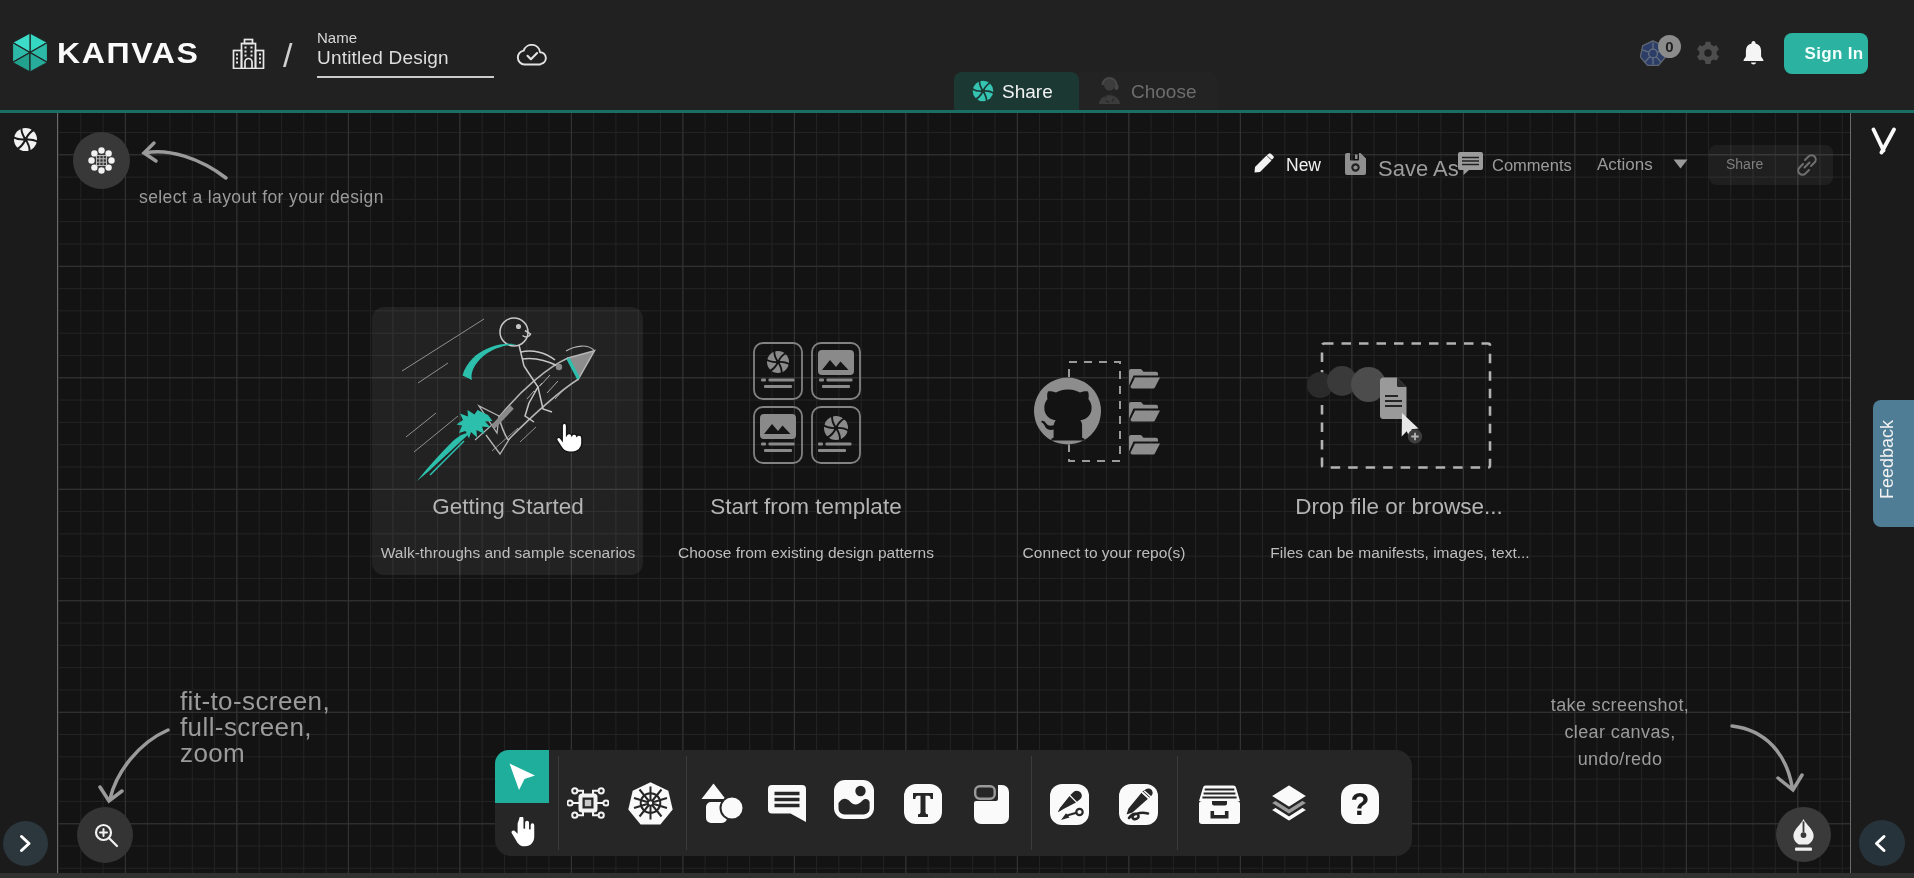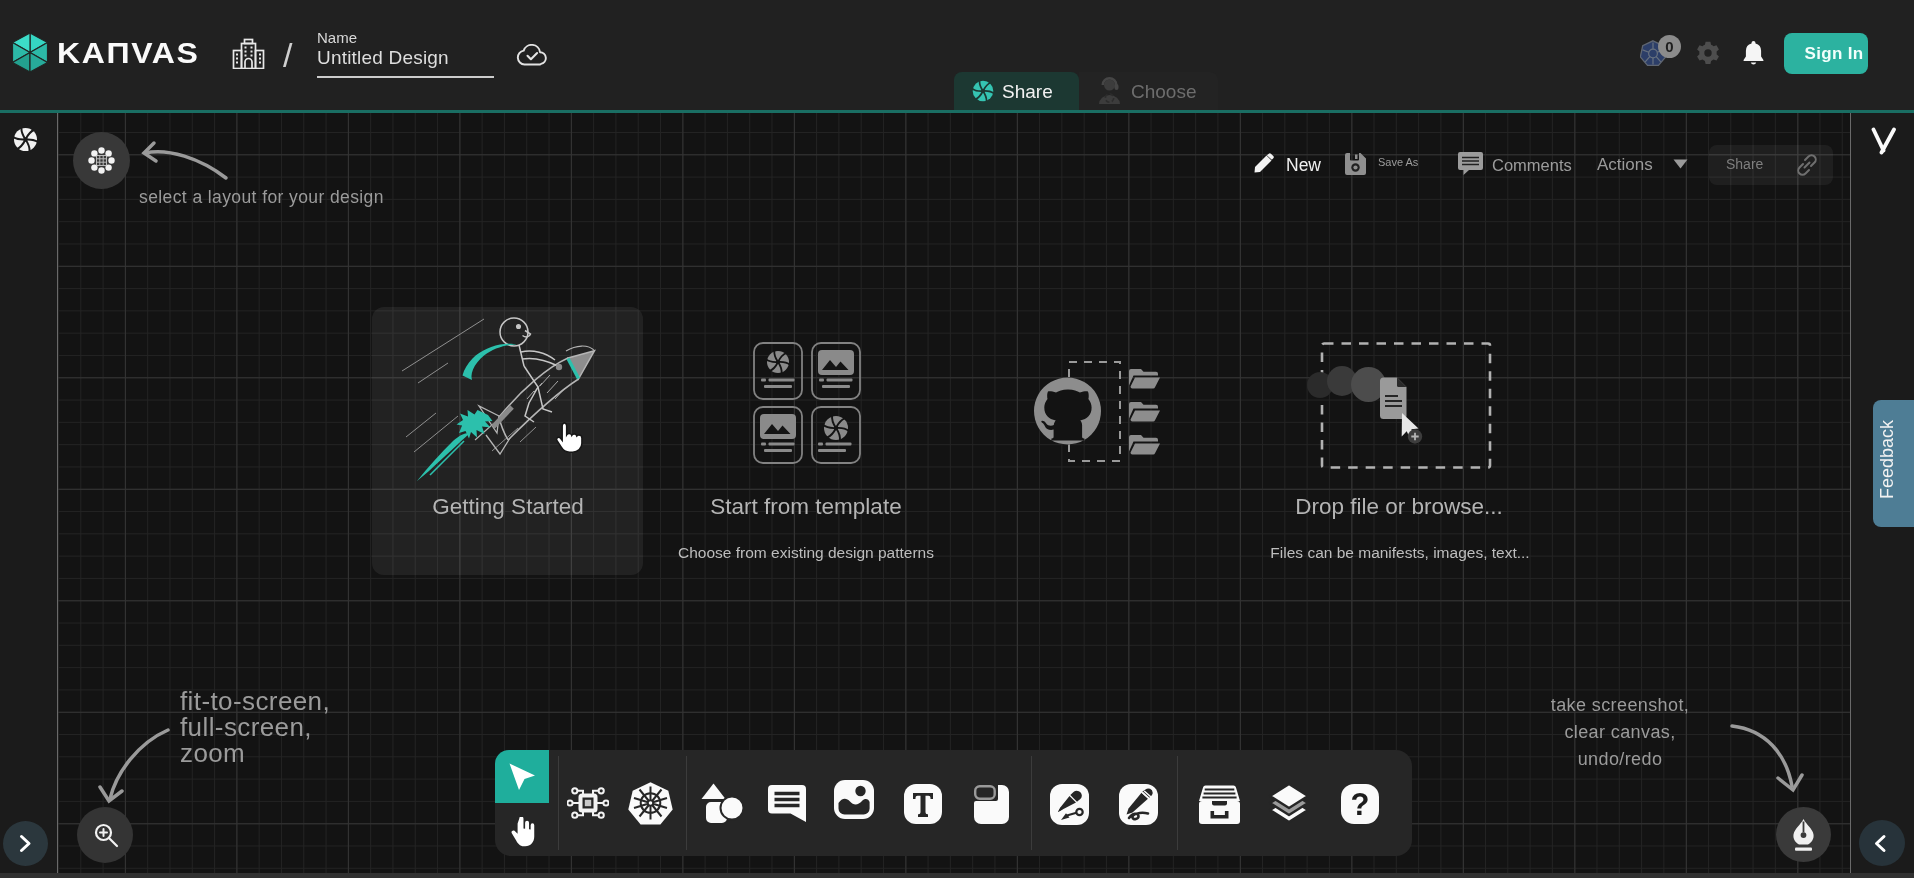--- a/index.html
+++ b/index.html
@@ -144,21 +144,21 @@
   <svg class="abs" style="left:1252px;top:152px" width="23" height="23" viewBox="0 0 23 23" fill="#f2f2f2">
     <path d="M14.5 3.5 L19.5 8.5 L8 20 L2.5 20.5 L3 15 Z"></path>
     <path d="M16 2 L18 0.5 a1.5 1.5 0 0 1 2.1 0 l2.4 2.4 a1.5 1.5 0 0 1 0 2.1 L21 6.5 Z" transform="translate(-1.2,1.2)"></path>
   </svg>
   <div class="abs" style="left:1286px;top:155px;color:#f0f0f0;font-size:17.5px;">New</div>
   <svg class="abs" style="left:1345px;top:153px" width="21" height="22" viewBox="0 0 21 22" fill="#8f8f8f">
     <path d="M0 2 a2 2 0 0 1 2 -2 h13.5 L21 5.5 V20 a2 2 0 0 1 -2 2 H2 a2 2 0 0 1 -2 -2 Z M5 0 h9 v6.5 a1 1 0 0 1 -1 1 H6 a1 1 0 0 1 -1 -1 Z M10 1.5 h2.5 v4.5 H10 Z" fill-rule="evenodd"></path>
     <circle cx="10.5" cy="14.5" r="4.2" fill="#212121"></circle>
     <circle cx="10.5" cy="14.5" r="2.1" fill="#8f8f8f"></circle>
   </svg>
-  <div class="abs" style="left:1378px;top:156px;color:#9c9c9c;font-size:11px;">Save As</div>
+  <div class="abs" style="left:1378px;top:156px;color:#9c9c9c;font-size:22px;">Save As</div>
   <svg class="abs" style="left:1458px;top:152px" width="25" height="24" viewBox="0 0 25 24" fill="#9c9c9c">
     <path d="M2 0 h21 a2 2 0 0 1 2 2 v14 a2 2 0 0 1 -2 2 h-12 l-5.5 5 v-5 H2 a2 2 0 0 1 -2 -2 V2 a2 2 0 0 1 2 -2 Z"></path>
     <g stroke="#212121" stroke-width="1.7">
       <path d="M4 5.5 h17 M4 9 h17 M4 12.5 h17"></path>
     </g>
   </svg>
   <div class="abs" style="left:1492px;top:156px;color:#9c9c9c;font-size:16.5px;">Comments</div>
   <div class="abs" style="left:1597px;top:155px;color:#9a9a9a;font-size:17px;">Actions</div>
   <svg class="abs" style="left:1673px;top:159px" width="15" height="10" viewBox="0 0 15 10" fill="#9a9a9a">
     <path d="M0.5 0.5 h14 L7.5 9.5 Z"></path>
@@ -253,20 +253,21 @@
     </g>
     <circle cx="161" cy="52" r="3.2" fill="#8a8a8a"></circle>
 
     <path d="M119 29.5 C107 29.5 95 33.5 86 40.5 C81 44.5 77 49.5 75 54.5 C73.5 58 73 61.5 74 65 L64.5 60.5 C66 54.5 69.5 48.5 74.5 43.5 C82.5 35.5 94.5 30 106.5 29 C111.5 28.6 116 28.8 119 29.5 Z" fill="#2cc0ac"></path>
   </svg>
 
   <svg class="abs" style="left:554px;top:421px" width="30" height="35" viewBox="0 0 30 35">
     <path d="M10 2 c2 0 3.6 1.6 3.6 3.6 V15 c0 0 1 -1.6 2.6 -1.6 c1.5 0 2.6 1 2.9 2.1 c0.5 -0.8 1.5 -1.4 2.6 -1.4 c1.4 0 2.5 0.9 2.8 2 c0.5 -0.6 1.4 -1.1 2.3 -1.1 c1.9 0 3.2 1.4 3.2 3.2 V24 c0 5.3 -4.3 9.6 -10 9.6 h-3.2 c-3.7 0 -7 -2 -9 -5.4 l-4.7 -7.4 c-0.9 -1.4 0.3 -3.2 1.9 -3.2 c0.9 0 1.6 0.4 2.1 1.1 l1.7 2.2 V5.6 c0 -2 1.6 -3.6 3.6 -3.6 Z" fill="#ffffff" stroke="#161616" stroke-width="1.6" transform="scale(0.93)"></path>
   </svg>
   <div class="h2" style="left:308px;top:494px;width:400px;">Getting Started</div>
+  <div class="sub" style="left:308px;top:544px;width:400px;">Walk-throughs and sample scenarios</div>
 
   <svg class="abs" style="left:752px;top:341px" width="110" height="126" viewBox="0 0 110 126">
     <g fill="none" stroke="#828282" stroke-width="1.8">
       <rect x="2" y="2" width="48" height="56" rx="9"></rect>
       <rect x="60" y="2" width="48" height="56" rx="9"></rect>
       <rect x="2" y="66" width="48" height="56" rx="9"></rect>
       <rect x="60" y="66" width="48" height="56" rx="9"></rect>
     </g>
 
     <g transform="translate(26,21)">
@@ -333,20 +334,21 @@
       <path d="M39 4 H90 V103 H39 Z"></path>
     </g>
     <circle cx="37.5" cy="53" r="33.5" fill="#131313"></circle>
     <path d="M37.5 19.5 a33.5 33.5 0 1 0 0.0001 0 Z M37.5 31.5 c-5 0 -9 1.5 -11.5 3 c-3 -1 -6.5 -1.5 -8 -1 c-1 2 -1 5.5 -0.5 7.5 c-2 2.5 -3.2 5.2 -3.2 8.5 c0 7.5 4.5 11.5 11.5 13 c-1 1 -1.8 2.5 -2 4.5 c-1.8 0.8 -5.5 1.5 -7.8 -1.8 c-1.4 -2 -2.8 -2.6 -4 -2.4 c-1.3 0.3 -0.5 1.4 0.6 2.2 c1.2 0.9 2 2.3 2.6 3.8 c0.8 2.3 4.5 3.8 8.4 2.8 l0 7.2 c0 1 -0.8 2 -2.2 1.7 l0 2 l33 0 l0 -2 c-1.3 0.3 -2.3 -0.6 -2.3 -1.7 l0 -11.5 c0 -2.2 -0.8 -3.8 -1.9 -4.8 c7 -1.5 11.4 -5.5 11.4 -13 c0 -3.3 -1.2 -6 -3.2 -8.5 c0.5 -2 0.5 -5.5 -0.5 -7.5 c-1.5 -0.5 -5 0 -8 1 c-2.5 -1.5 -6.5 -3 -11.4 -3 Z" fill="#8d8d8d" fill-rule="evenodd"></path>
     <g fill="#8d8d8d">
       <path d="M102 11 h9 l2.5 2.8 h12.5 a2 2 0 0 1 2 2 v1.7 h-24.5 l-4.5 10 V13 a2 2 0 0 1 2 -2 Z M100.5 28.5 l4.5 -9 h25 l-5 9.8 a2 2 0 0 1 -1.8 1.2 H102.3 a2 2 0 0 1 -1.8 -2 Z"></path>
       <path d="M102 44 h9 l2.5 2.8 h12.5 a2 2 0 0 1 2 2 v1.7 h-24.5 l-4.5 10 V46 a2 2 0 0 1 2 -2 Z M100.5 61.5 l4.5 -9 h25 l-5 9.8 a2 2 0 0 1 -1.8 1.2 H102.3 a2 2 0 0 1 -1.8 -2 Z"></path>
       <path d="M102 77 h9 l2.5 2.8 h12.5 a2 2 0 0 1 2 2 v1.7 h-24.5 l-4.5 10 V79 a2 2 0 0 1 2 -2 Z M100.5 94.5 l4.5 -9 h25 l-5 9.8 a2 2 0 0 1 -1.8 1.2 H102.3 a2 2 0 0 1 -1.8 -2 Z"></path>
     </g>
   </svg>
+  <div class="sub" style="left:904px;top:544px;width:400px;">Connect to your repo(s)</div>
 
   <svg class="abs" style="left:1300px;top:340px" width="200" height="135" viewBox="0 0 200 135">
     <rect x="22" y="3.5" width="168" height="124" rx="2" fill="none" stroke="#b2b2b2" stroke-width="2.6" stroke-dasharray="9.5 8"></rect>
     <circle cx="20" cy="45" r="13" fill="#2b2b2b"></circle>
     <circle cx="42" cy="41" r="15" fill="#3a3a3a"></circle>
     <circle cx="68.5" cy="44.5" r="17.5" fill="#4c4c4c"></circle>
     <path d="M80 41 a3.5 3.5 0 0 1 3.5 -3.5 H97 l9.5 9.5 V75.5 a3.5 3.5 0 0 1 -3.5 3.5 H83.5 a3.5 3.5 0 0 1 -3.5 -3.5 Z" fill="#9a9a9a"></path>
     <path d="M97 37.5 l9.5 9.5 h-8 a1.5 1.5 0 0 1 -1.5 -1.5 Z" fill="#2a2a2a"></path>
     <g stroke="#262626" stroke-width="2.2">
       <path d="M85 56 h13 M85 61 h17 M85 66 h17"></path>

